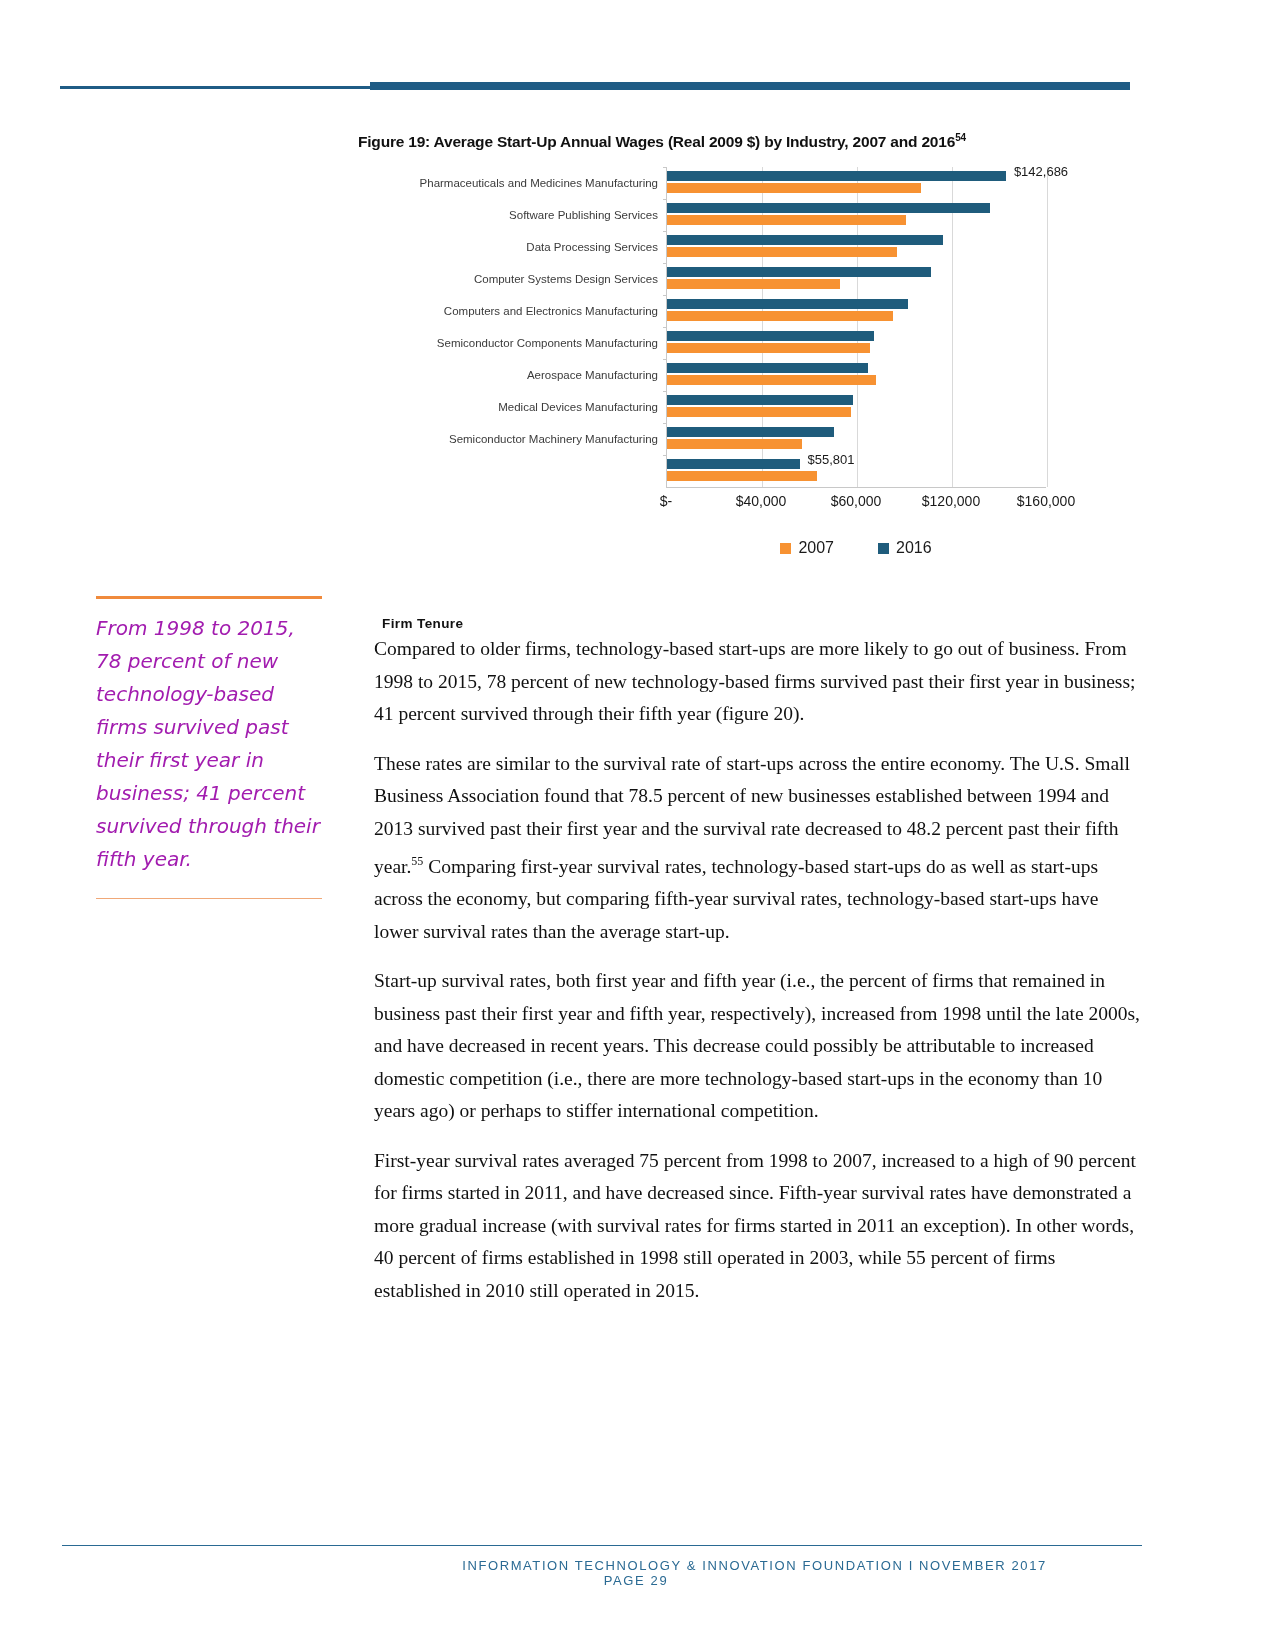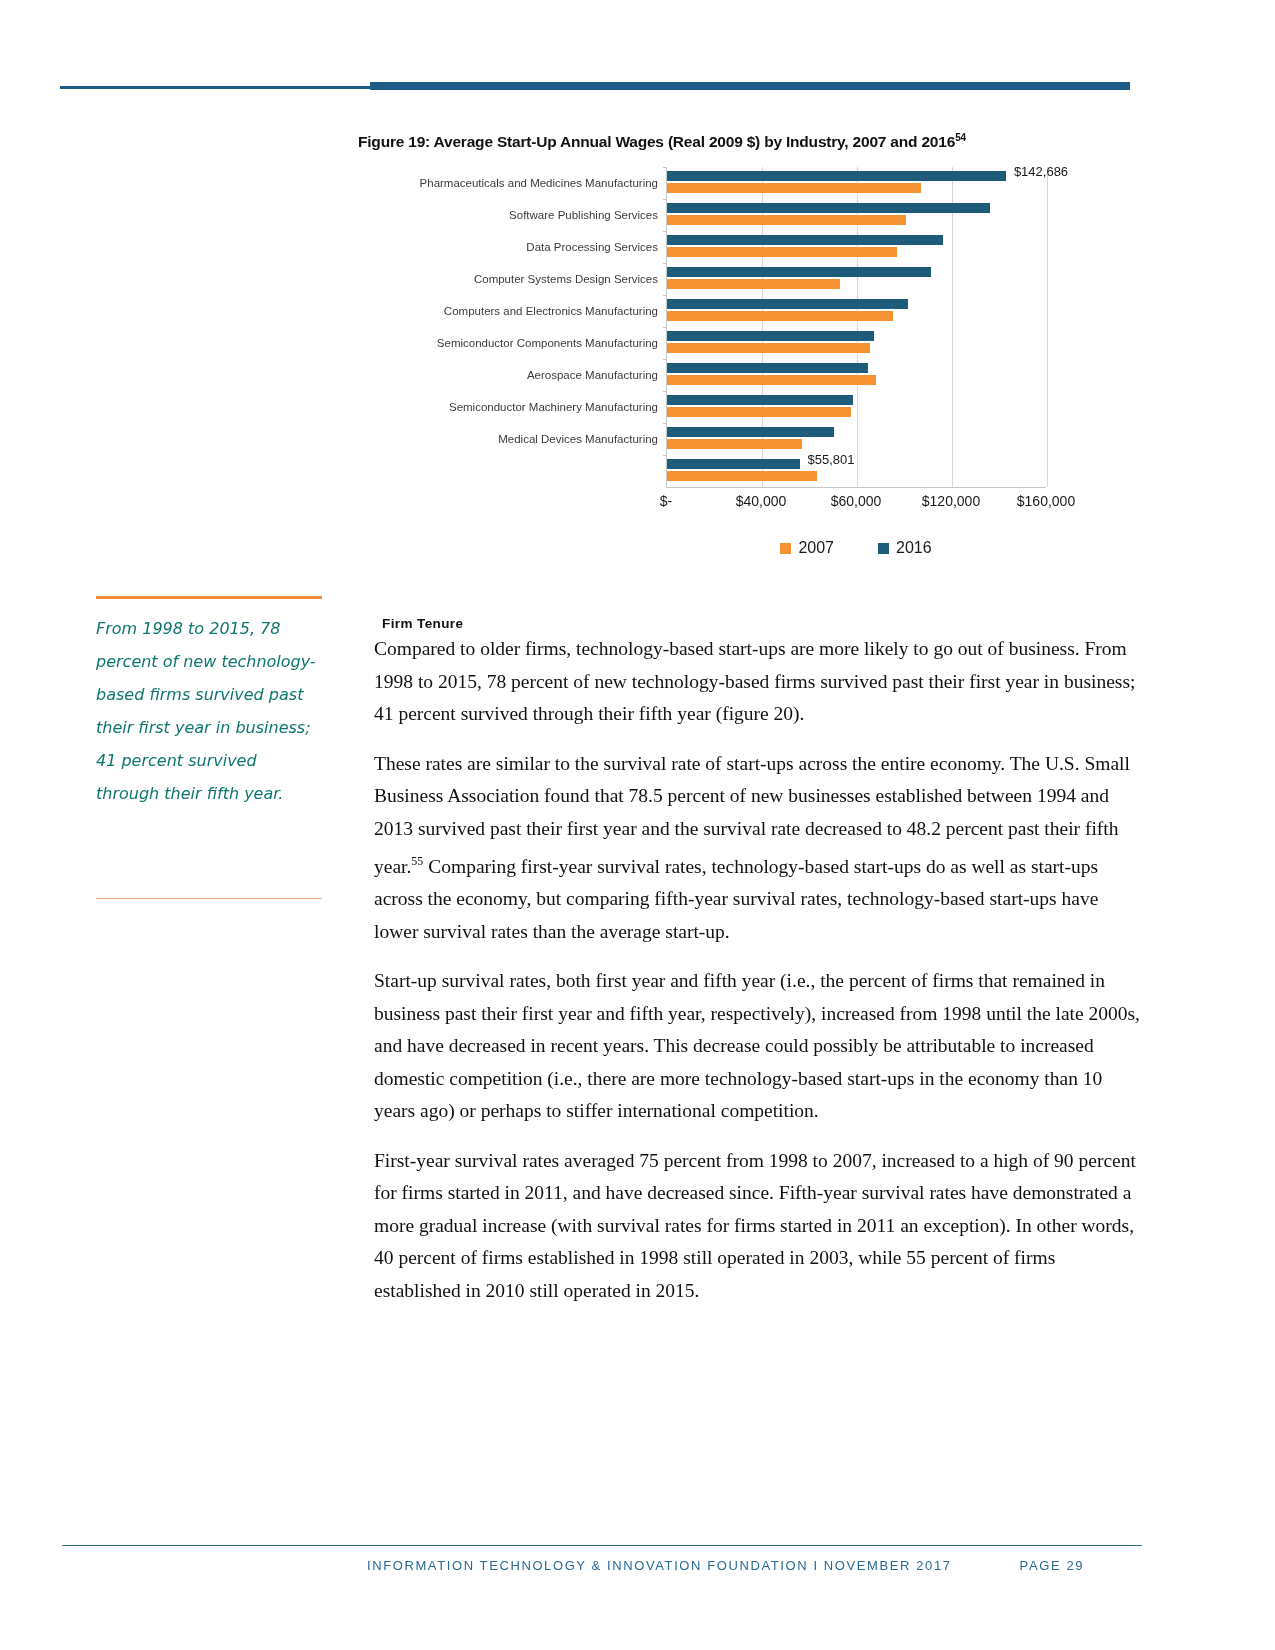--- a/index.html
+++ b/index.html
@@ -82,22 +82,22 @@
     display:flex; justify-content:center; gap:44px;
     font-size:16px; color:#1a1a1a;
   }
   .legend-item { display:flex; align-items:center; gap:7px; }
   .legend-swatch { width:11px; height:11px; display:inline-block; }
 
   
   .pullquote {
     position:absolute; left:96px; top:612px; width:226px;
     font-family:"DejaVu Sans", sans-serif;
-    font-style:italic; font-size:16px; line-height:33px;
-    color:#0f766e;
+    font-style:italic; font-size:20px; line-height:33px;
+    color:#a21caf;
   }
   .pq-rule-top {
     position:absolute; left:96px; top:596px; width:226px; height:3px;
     background:#f08a3c;
   }
   .pq-rule-bot {
     position:absolute; left:96px; top:898px; width:226px; height:1px;
     background:#f0a878;
   }
 
@@ -119,21 +119,21 @@
 
   
   .footer-rule {
     position:absolute; left:62px; top:1545px; width:1080px; height:1px;
     background:#2a6a93;
   }
   .footer {
     position:absolute; left:62px; top:1558px; width:1080px;
     display:flex; align-items:center;
     font-family:"Liberation Sans", sans-serif;
-    font-size:13px; letter-spacing:1.6px; color:#2a6a93;
+    font-size:13px; letter-spacing:1.6px; color:#2a6a93;flex-direction:column;
   }
   .footer-center { margin-left:305px; }
   .footer-page { margin-left:68px; }
 </style>
 </head>
 <body>
 
 <div class="top-rule-thin"></div>
 <div class="top-rule-thick"></div>
 
@@ -144,22 +144,22 @@
 
   <div class="chart">
     <div class="cat-labels">
         <div class="cat-row">Pharmaceuticals and Medicines Manufacturing</div>
         <div class="cat-row">Software Publishing Services</div>
         <div class="cat-row">Data Processing Services</div>
         <div class="cat-row">Computer Systems Design Services</div>
         <div class="cat-row">Computers and Electronics Manufacturing</div>
         <div class="cat-row">Semiconductor Components Manufacturing</div>
         <div class="cat-row">Aerospace Manufacturing</div>
+        <div class="cat-row">Medical Devices Manufacturing</div>
         <div class="cat-row">Semiconductor Machinery Manufacturing</div>
-        <div class="cat-row">Medical Devices Manufacturing</div>
       </div>
     <div class="plot">
         <div class="gridline" style="left: 95px;"></div>
         <div class="gridline" style="left: 190px;"></div>
         <div class="gridline" style="left: 285px;"></div>
         <div class="gridline" style="left: 380px;"></div>
         <div class="bar-row" style="top: 0px;">
           <div class="tick-stub" style="top: 0px;"></div>
           <div class="bar y2016" style="width: 338.879px; background: rgb(31, 92, 124);"></div>
           <div class="bar y2007" style="width: 254.125px; background: rgb(247, 146, 50);"></div>

